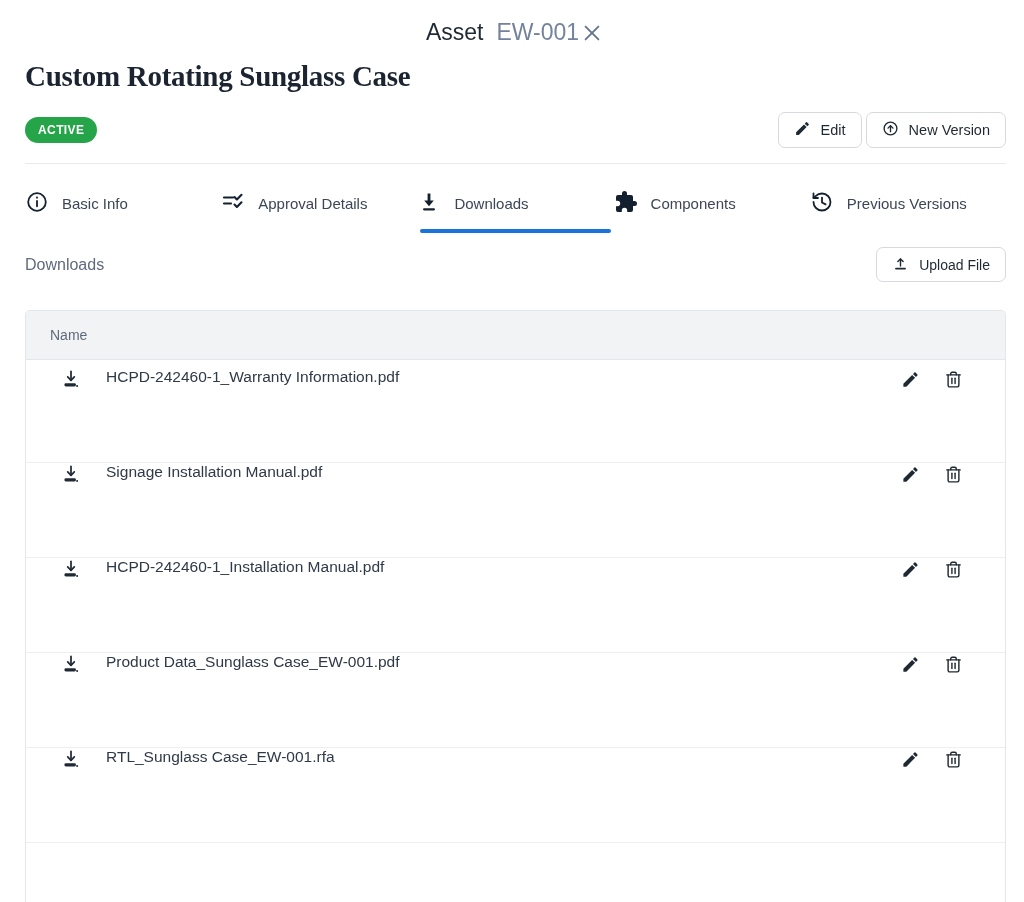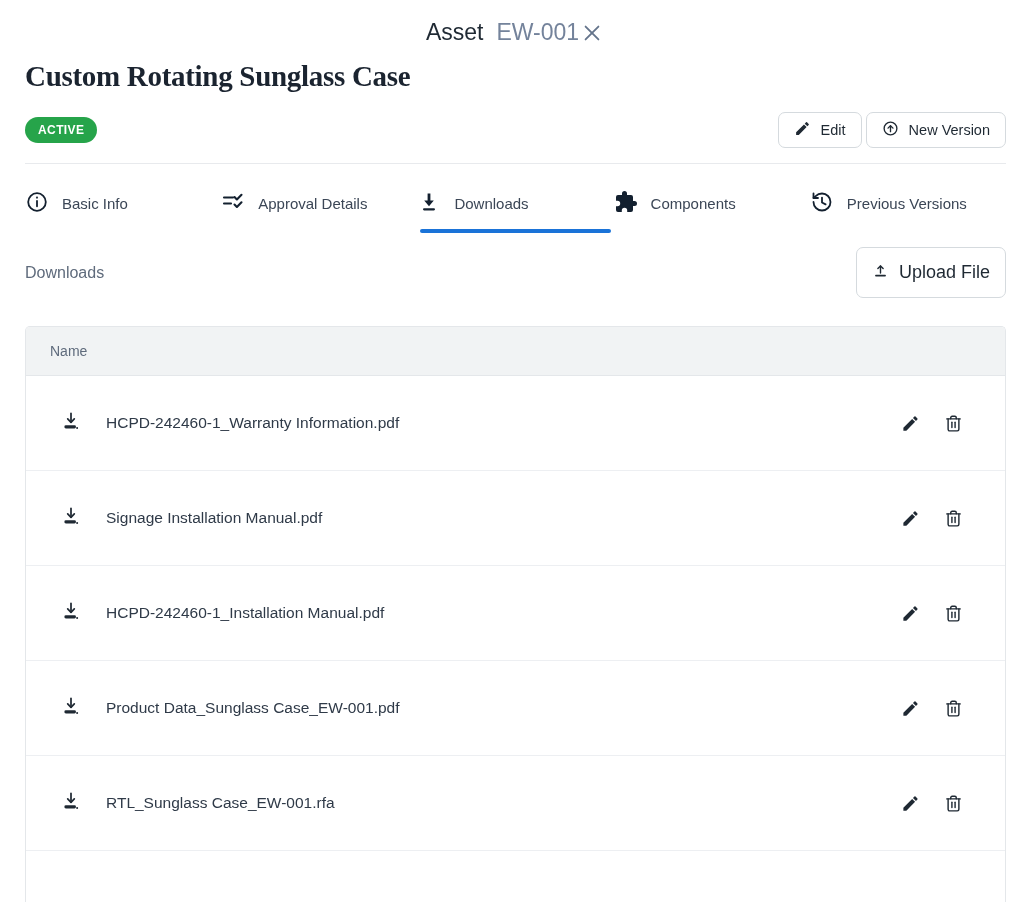--- a/index.html
+++ b/index.html
@@ -27,21 +27,21 @@
     font-size: 12px; font-weight: 700; letter-spacing: 0.4px;
     padding: 6px 13px; border-radius: 999px;
   }
   .btn-group { display: flex; gap: 4px; }
   .btn {
     display: inline-flex; align-items: center; gap: 10px; height: 36px; padding: 0 15px;
     background: #fff; border: 1px solid #d5dade; border-radius: 7px;
     font-family: inherit; font-size: 14.5px; color: #1f2933; cursor: pointer; white-space: nowrap;
   }
   .btn svg { width: 17px; height: 17px; flex: 0 0 auto; }
-  .btn-sm { height: 51px; font-size: 18px; }
+  .btn-sm { height: 35px; font-size: 14px; }
 
   .divider { height: 1px; background: #e8eaed; margin-top: 15px; }
 
   
   .tabs { display: flex; margin-top: 24px; }
   .tab {
     flex: 1; display: flex; flex-direction: row; align-items: center; gap: 13px;
     padding: 2px 0 16px; position: relative; background: none; border: none; cursor: pointer;
     font-family: inherit;
   }
@@ -54,28 +54,28 @@
   .tab.active::after { display: block; }
 
   
   .section-row { display: flex; justify-content: space-between; align-items: center; margin-top: 14px; }
   .section-title { font-size: 16px; color: #5f6b7c; }
 
   
   .table {
     margin-top: 28px; border: 1px solid #e4e7ea; border-bottom: none;
     border-radius: 5px 5px 0 0; flex: 1; overflow: hidden;
-    display: flex; flex-direction: column; background: #fff;
+    display: flex; flex-direction: column; background: #fff; gap: 8px;
   }
   .thead {
     background: #f1f3f4; padding: 16px 24px; font-size: 14px; color: #5f6b7c;
     border-bottom: 1px solid #e4e7ea;
   }
   .trow {
-    display: flex; align-items: center; height: 95px; padding: 0 40px 0 34px;
+    display: flex; align-items: flex-start; height: 95px; padding: 0 40px 0 34px;
     border-bottom: 1px solid #edeff2; background: #fff; flex: 0 0 auto;
   }
   .file-dl-icon { color: #1f2933; width: 22px; height: 22px; flex: 0 0 auto; }
   .file-name { margin-left: 24px; font-size: 15.5px; color: #2f3a48; flex: 1; }
   .icon-btn { background: none; border: none; padding: 2px; cursor: pointer; color: #1f2933; margin-left: 20px; }
   .icon-btn svg { width: 19px; height: 19px; display: block; }
   .trow-partial { flex: 0 0 auto; height: 40px; background: #fff; }
 </style>
 </head>
 <body style="--badge-green: #26a44a; --tab-blue: #1a73d8;">

